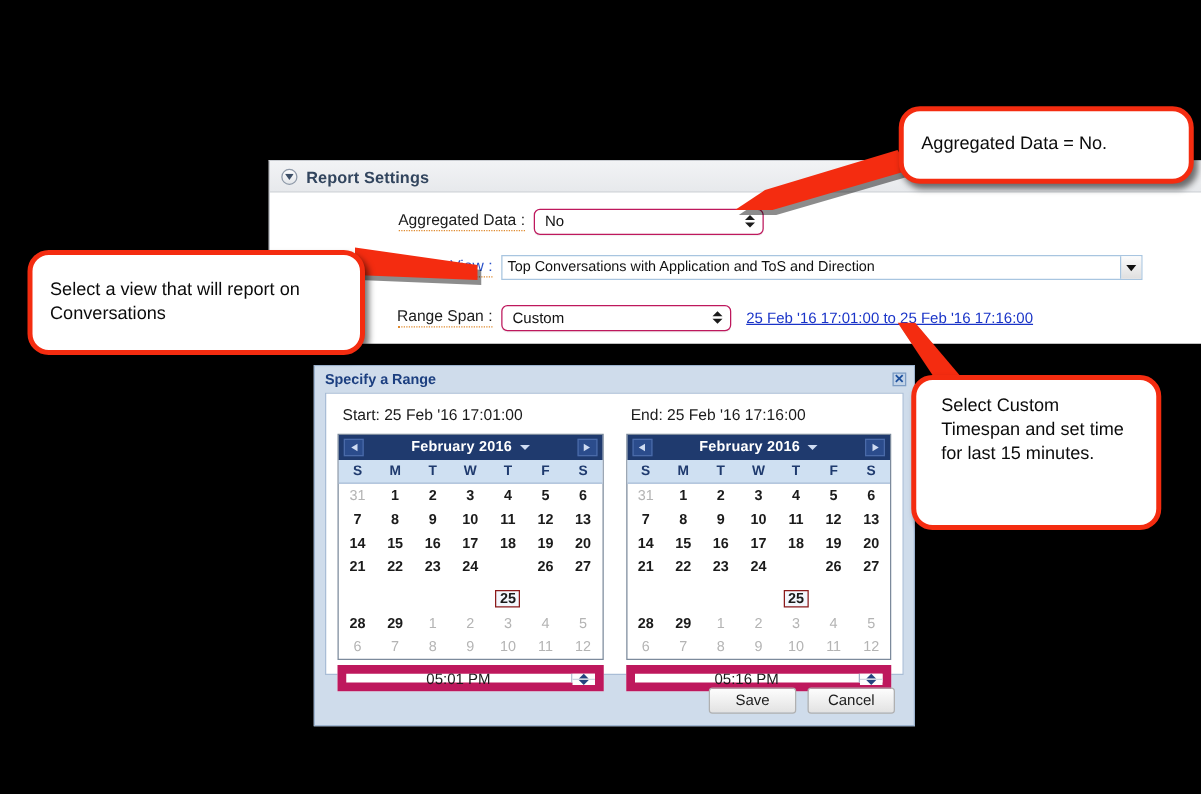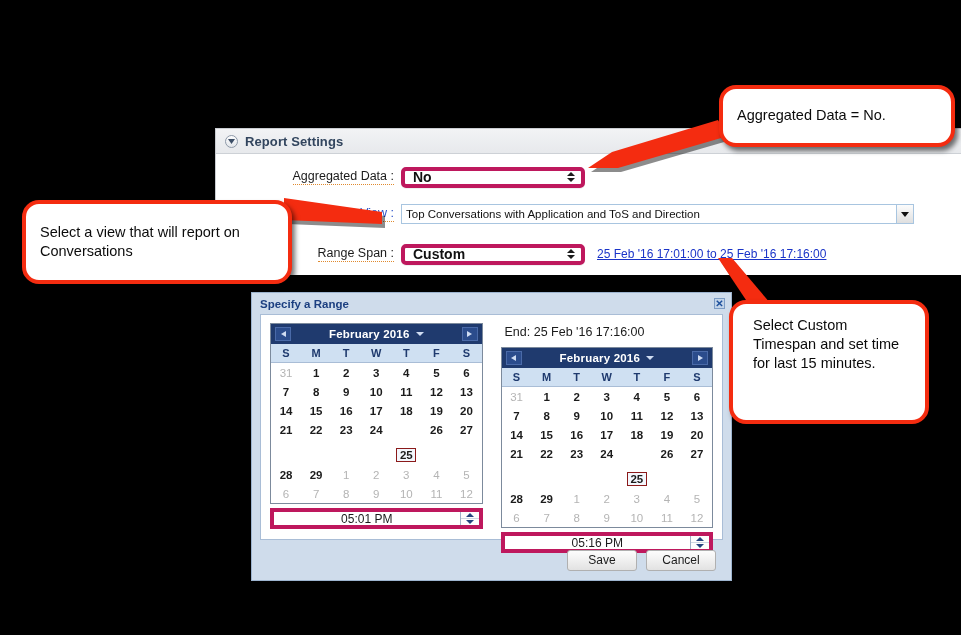--- a/index.html
+++ b/index.html
@@ -42,27 +42,26 @@
     font-size:12.5px; color:#1b1b1b; text-align:right;
     border-bottom:1px dotted #e08a2e; padding-bottom:1px;
     line-height:13px;
   }
   .form-label.link { color:#2a51c8; }
   .lbl-wrap { width:185px; display:flex; justify-content:flex-end; padding-right:7px; }
 
   
   .mac-select {
     height:21px; background:#fff;
-    border:4px solid #be185d; border-radius:5px;
+    border:1px solid #be185d; border-radius:5px;
     box-shadow:0 1px 0 rgba(0,0,0,.06);
     display:flex; align-items:center;
-    font-size:14px; color:#111;
+    font-size:12px; color:#111;
     padding:0 6px 0 8px;
     position:relative;
-    font-weight:bold;
   }
   .mac-select .val { flex:1; white-space:nowrap; overflow:hidden; }
   .stepper { display:flex; flex-direction:column; align-items:center; gap:2px; margin-left:6px; }
   .stepper i { display:block; width:0;height:0; }
   .stepper i.up   { border-left:4px solid transparent;border-right:4px solid transparent;border-bottom:4px solid #1b1b1b; }
   .stepper i.down { border-left:4px solid transparent;border-right:4px solid transparent;border-top:4px solid #1b1b1b; }
 
   
   .win-combo {
     height:20px; background:#fff;
@@ -149,21 +148,21 @@
   .cal-grid div.out { color:#b4b4b4; font-weight:normal; }
   .cal-grid div.sel {
     color:#1b1b1b;
     margin-top:24px;
   }
   .cal-grid div.sel span {
     display:inline-block; min-width:20px;
     border:1px solid #8b1a1a; background:#f3f7fd;
   }
   .time-row {
-    display:flex; margin-top:4px; border:4px solid #be185d; background:#fff; height:21px;
+    display:flex; margin-top:4px; border:7px solid #be185d; background:#fff; height:21px;
   }
   .time-row .tval {
     flex:1; text-align:center; font-size:12px; color:#1b1b1b;
     display:flex;align-items:center;justify-content:center;
   }
   .time-row .spin {
     width:19px; border-left:1px solid #9fb0c6;
     display:flex;flex-direction:column;
   }
   .time-row .spin div {
@@ -211,21 +210,21 @@
 
   <div id="panel-header">
     <span id="collapse-icon">
       <svg width="7" height="5" viewBox="0 0 7 5" aria-hidden="true">
         <polygon points="0,0 7,0 3.5,5" fill="#3c4e66"></polygon>
       </svg>
     </span>
     <span>Report Settings</span>
   </div>
 
-  <div class="form-row" style="margin-top:9px;">
+  <div class="form-row" style="margin-top:9px;margin-left:26px;">
     <span class="lbl-wrap">
       <span class="form-label">Aggregated Data :</span>
     </span>
     <div class="mac-select" style="width:184px;">
       <span class="val">No</span>
       <span class="stepper">
           <i class="up"></i>
           <i class="down"></i>
         </span>
     </div>
@@ -261,20 +260,21 @@
 <div id="range-dialog">
   <div id="dialog-titlebar">
     <span>Specify a Range</span>
     <span class="sp"></span>
     <span id="dialog-close">✕</span>
   </div>
 
   <div id="dialog-body">
 
     <div class="half">
+      <div class="range-caption">Start:  25 Feb '16 17:01:00</div>
       <div class="cal">
         <div class="cal-head">
           <span class="navbtn">
               <i class="left"></i>
             </span>
           <span class="title">
             <span>February 2016</span>
             <span class="caret"></span>
           </span>
           <span class="navbtn">

